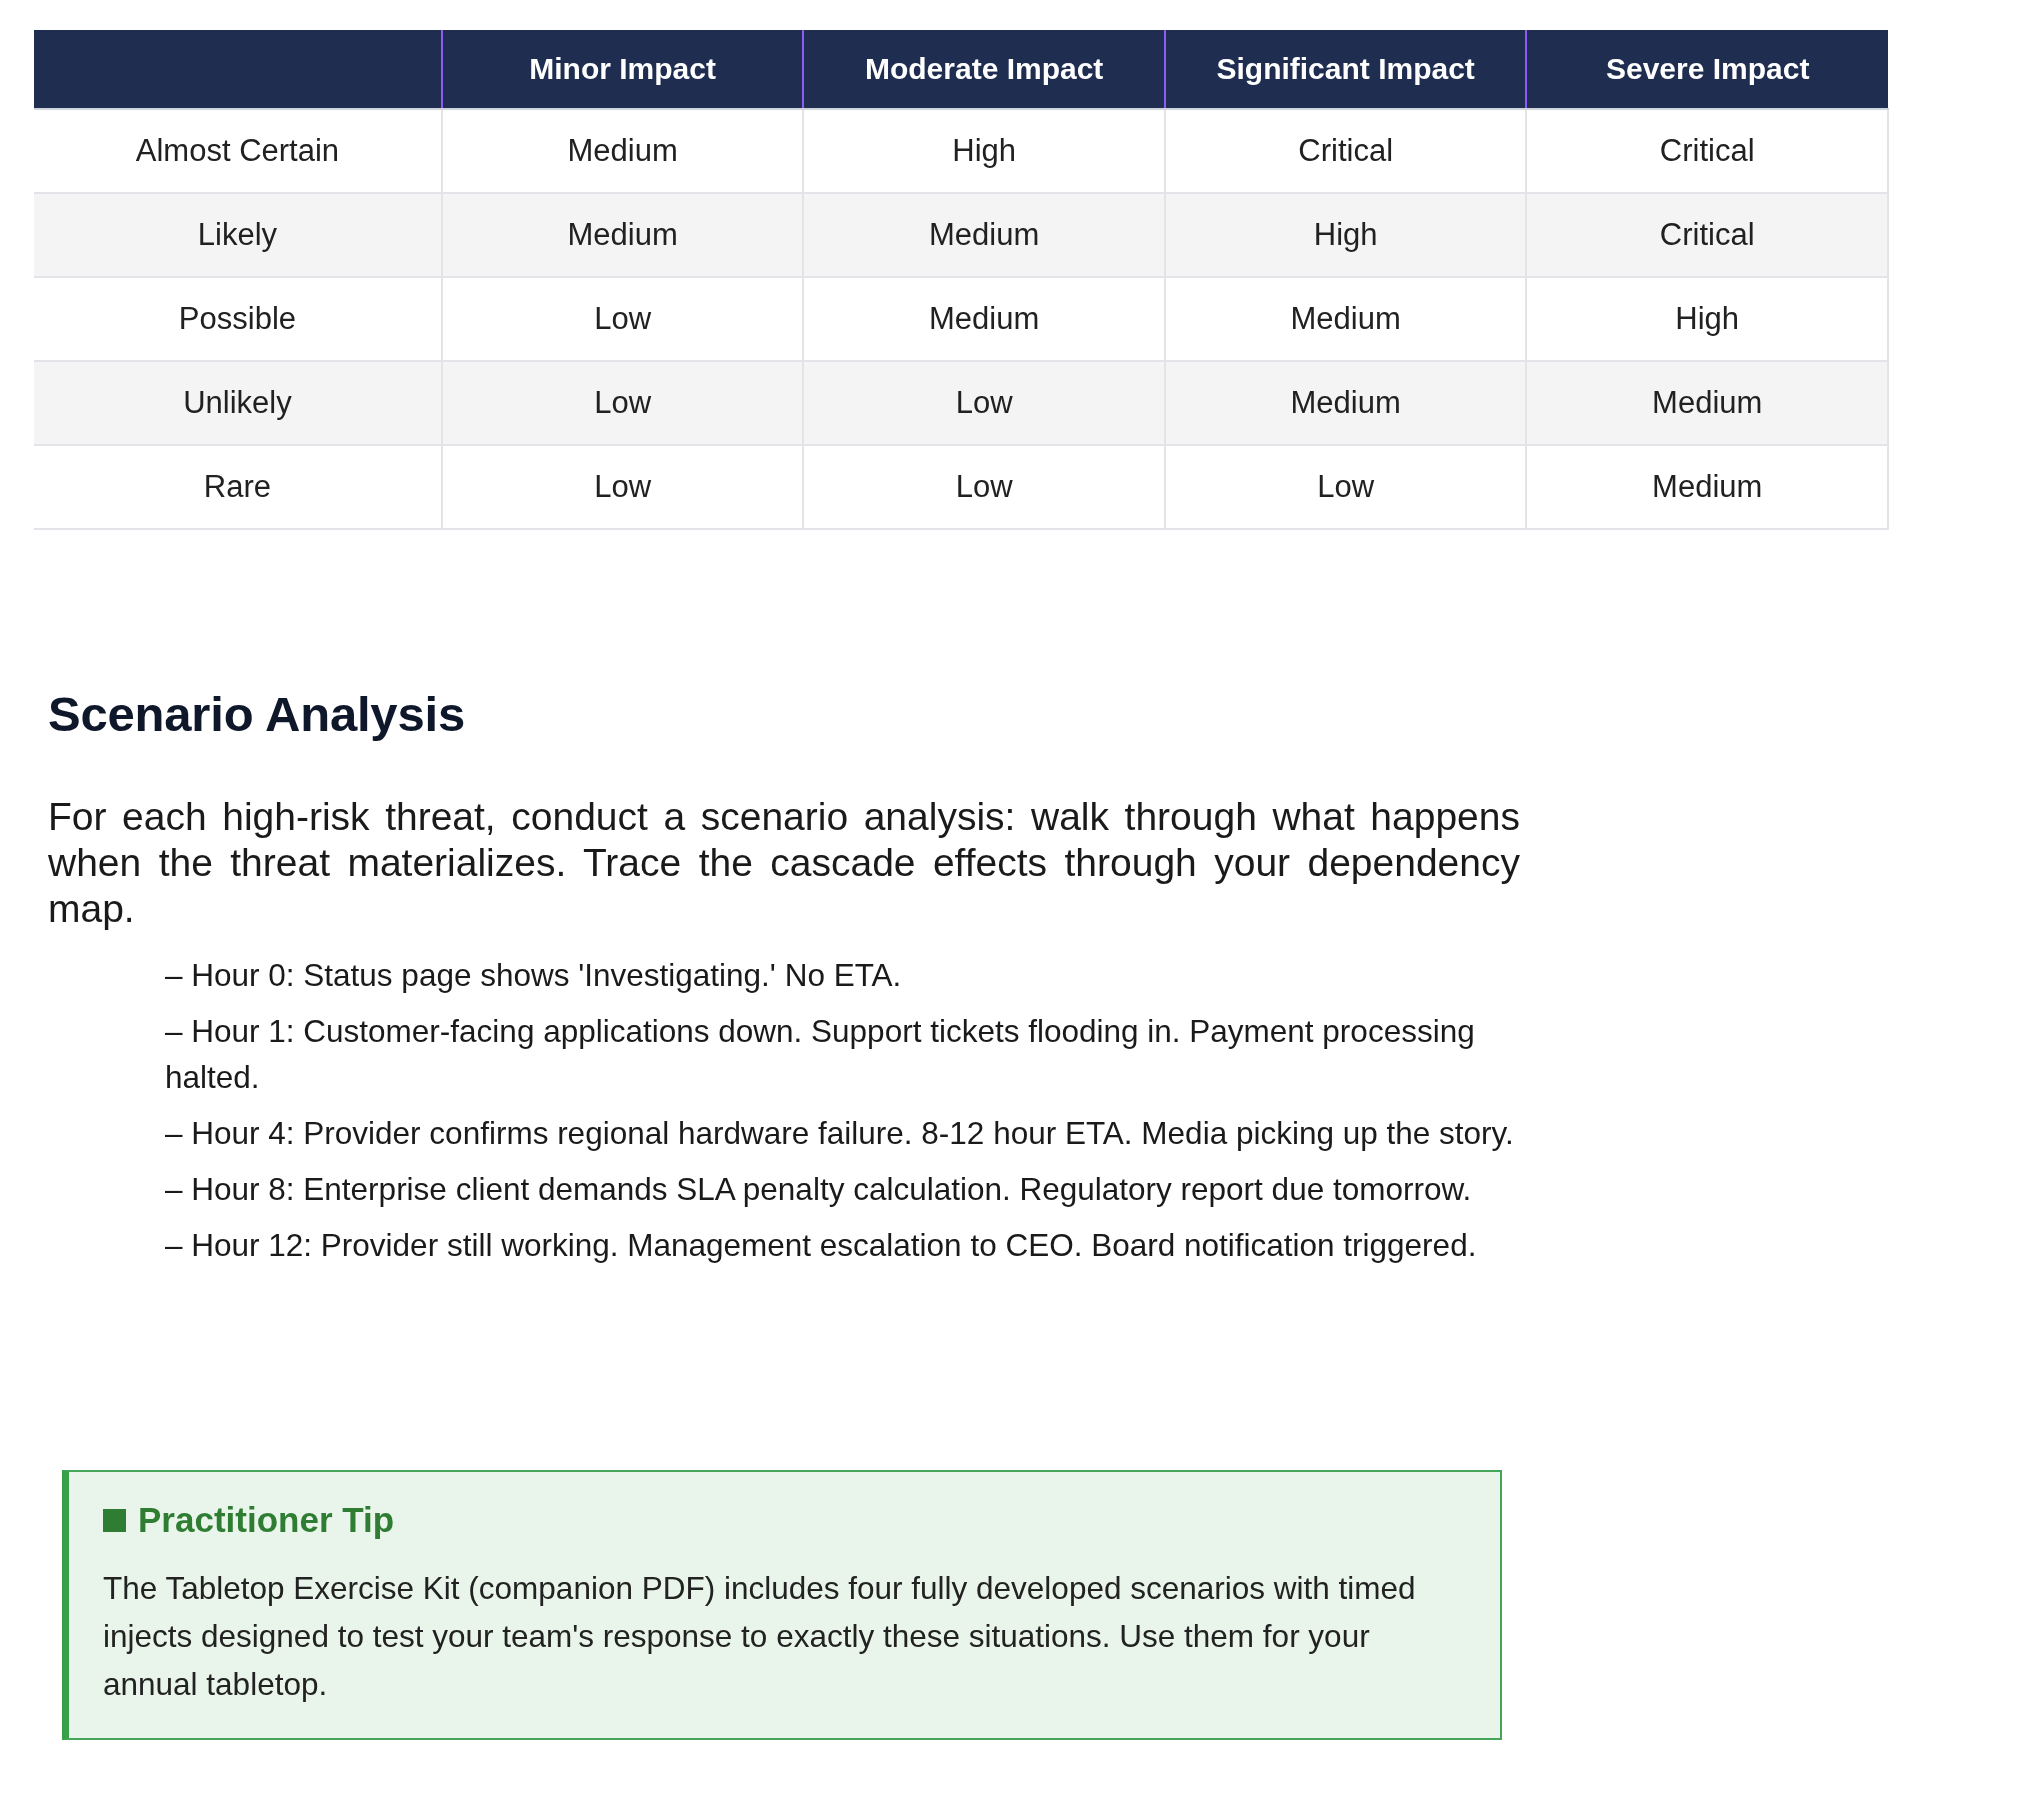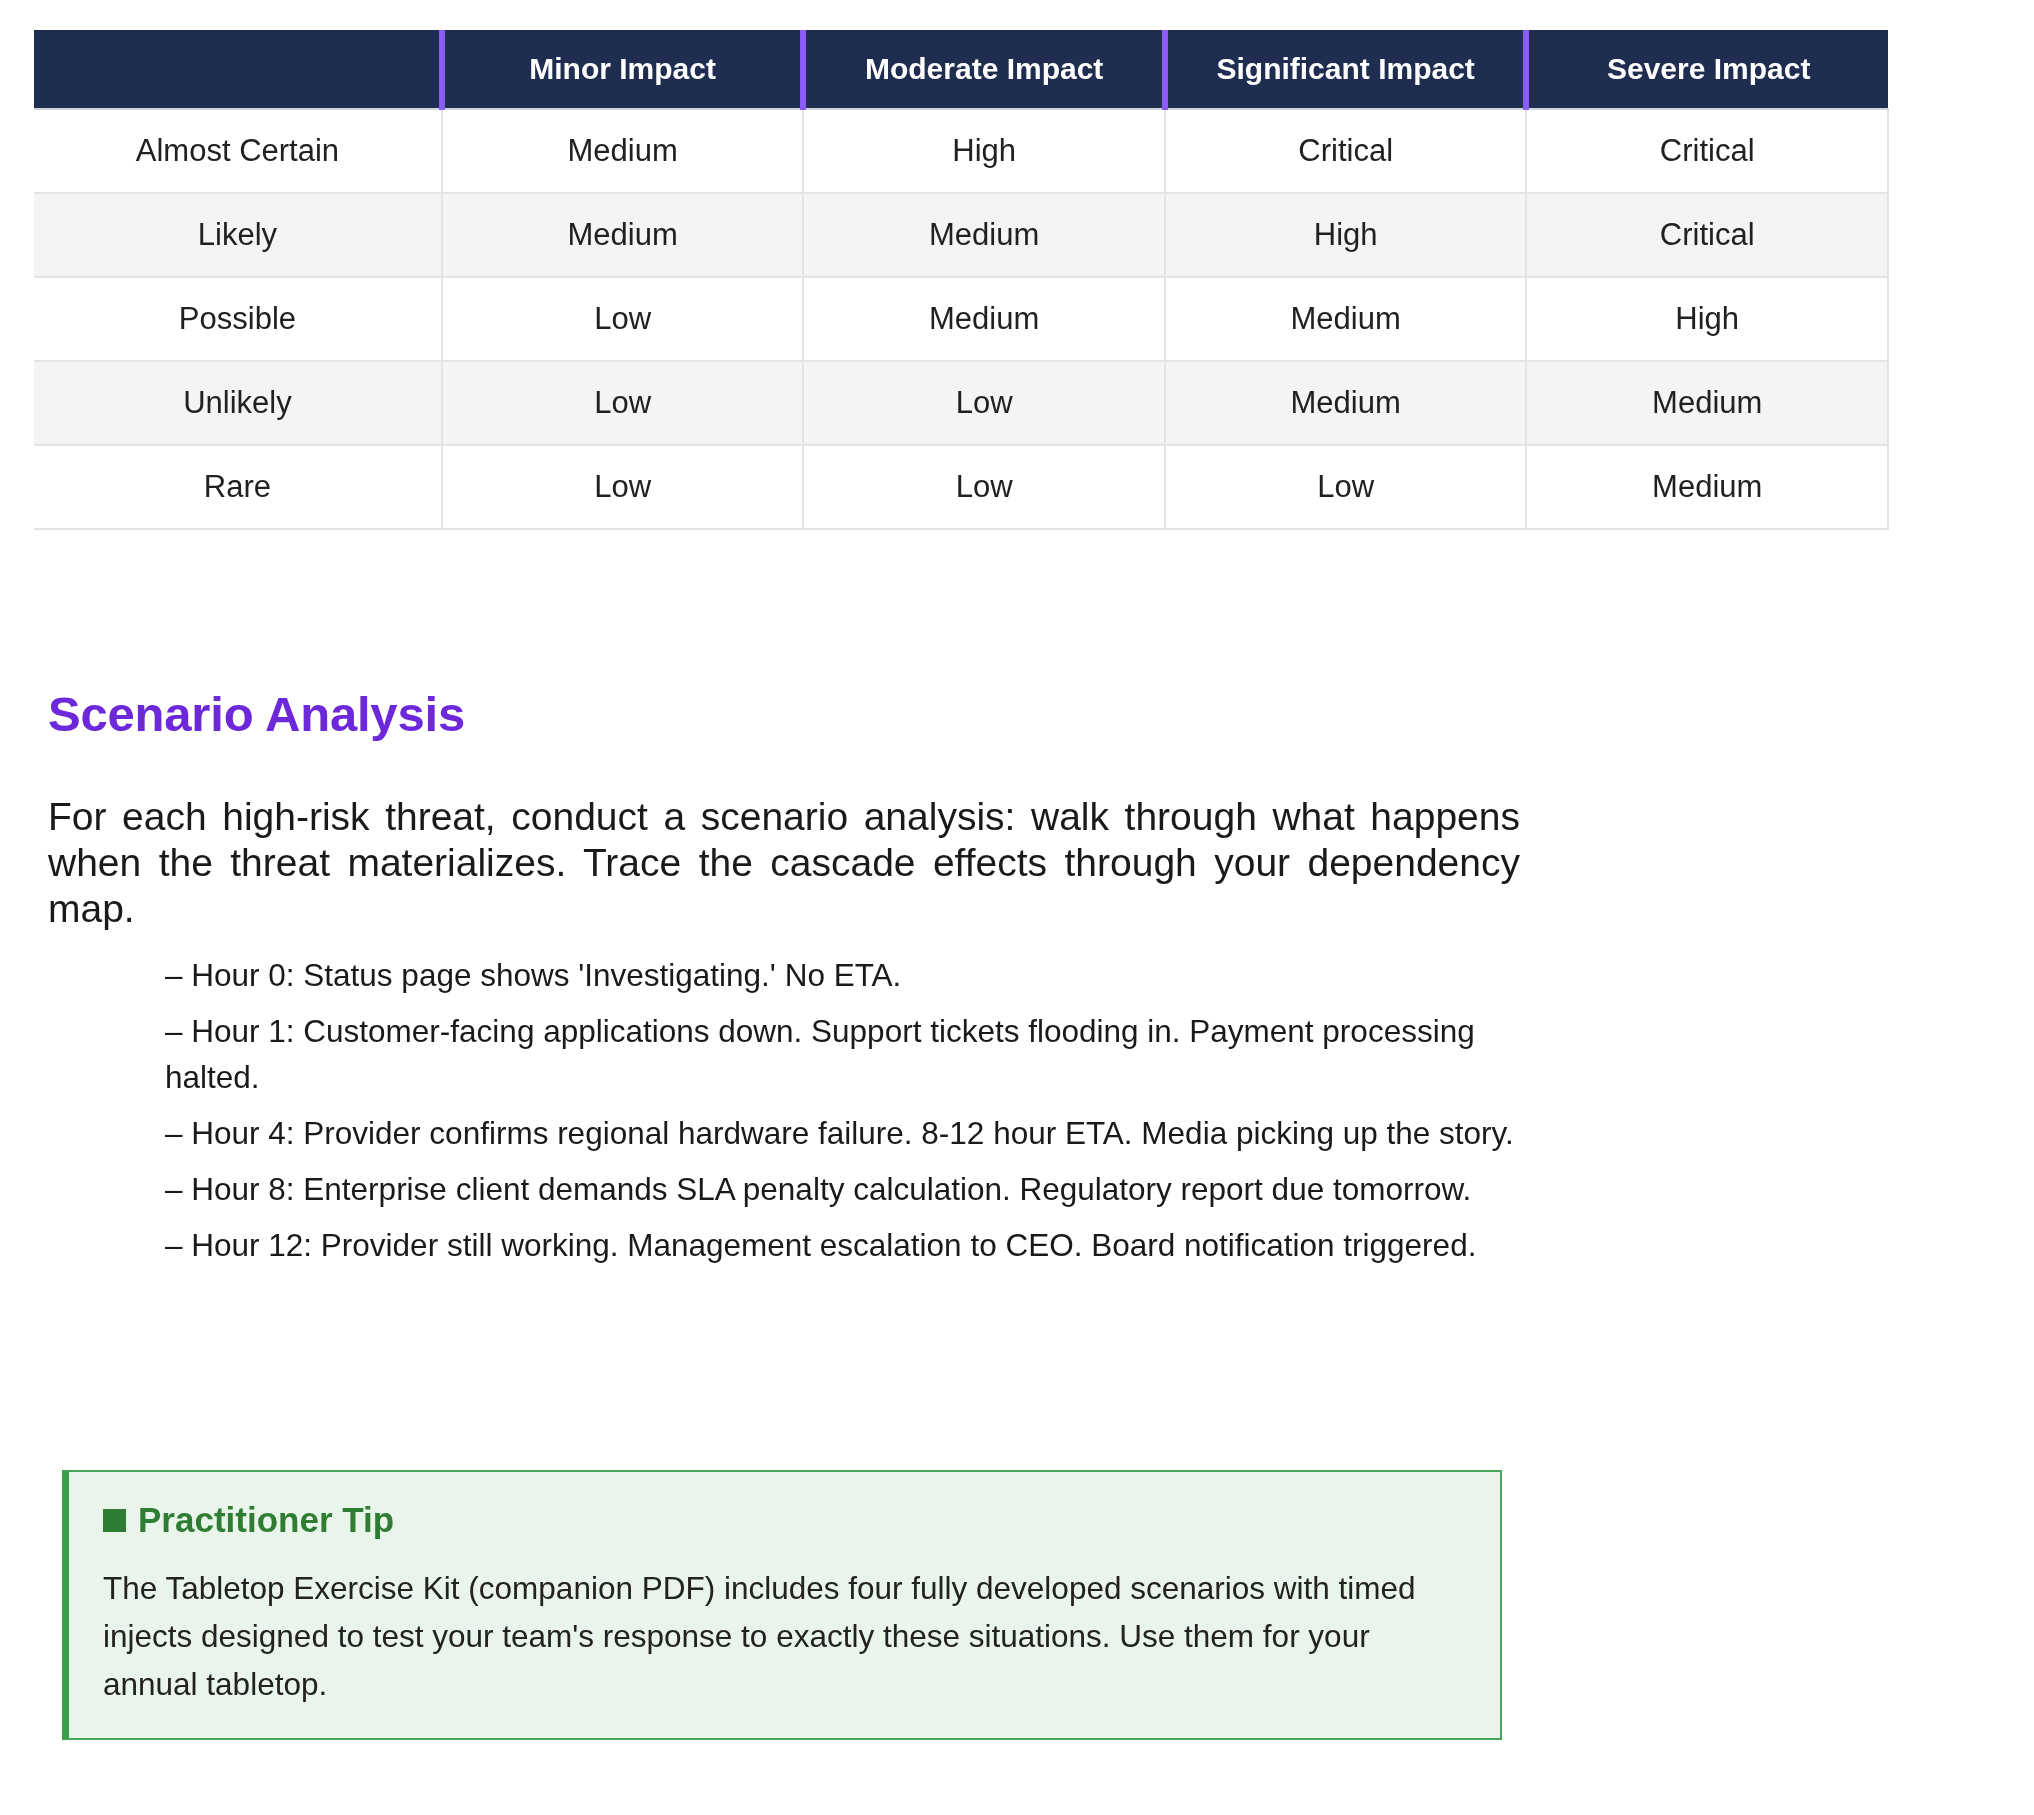--- a/index.html
+++ b/index.html
@@ -39,21 +39,21 @@
   table.risk-matrix col.c-label { width: 22.0%; }
   table.risk-matrix col.c-imp   { width: 19.5%; }
 
   table.risk-matrix thead th {
     background: #1f2d50;
     color: #ffffff;
     font-weight: bold;
     font-size: 30px;
     text-align: center;
     padding: 22px 14px;
-    border-right: 6px solid #8b5cf6;
+    border-right: 2px solid #8b5cf6;
     border-bottom: 2px solid #cfd4dd;
     white-space: nowrap;
   }
   table.risk-matrix thead th:last-child { border-right: none; }
   table.risk-matrix thead th.corner { background: #1f2d50; }
 
   table.risk-matrix tbody td {
     padding: 18px 22px;
     border-right: 2px solid #e2e4e8;
     border-bottom: 2px solid #e2e4e8;
@@ -69,21 +69,21 @@
   table.risk-matrix tbody tr:nth-child(odd)  { background: #ffffff; }
   table.risk-matrix tbody tr:last-child td { border-bottom: 2px solid #e2e4e8; }
 
   
   .section-heading {
     position: absolute;
     left: 48px;
     top: 645px;
     font-size: 49px;
     font-weight: bold;
-    color: #6d28d9;
+    color: #0f172a;
     letter-spacing: -0.2px;
   }
 
   
   .body-para {
     position: absolute;
     left: 48px;
     top: 755px;
     width: 1472px;
     font-size: 39px;

